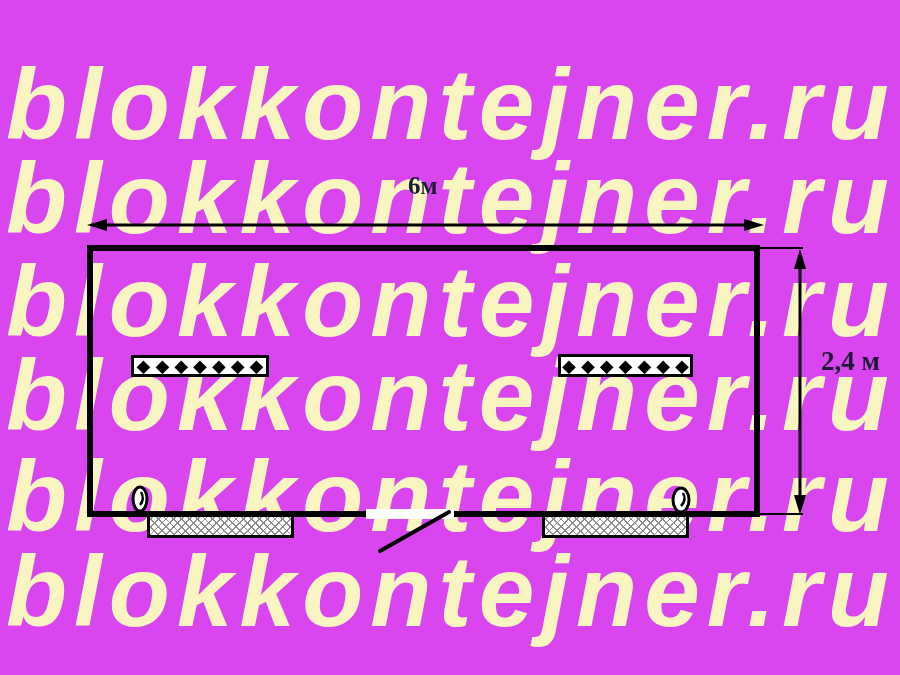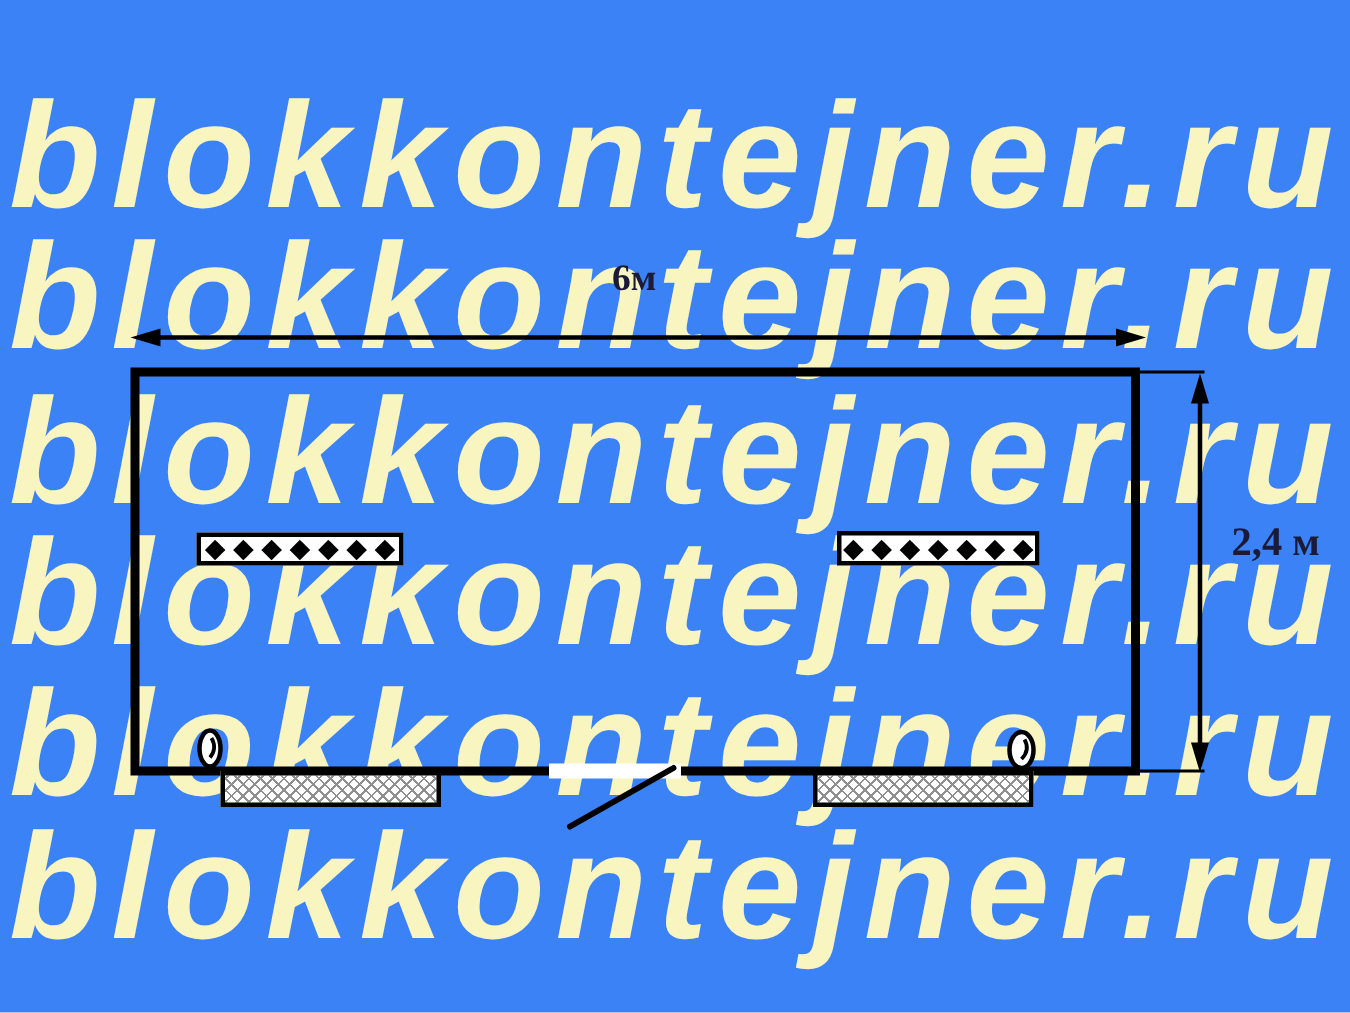--- a/index.html
+++ b/index.html
@@ -1,17 +1,17 @@
 <!DOCTYPE html>
 <html><head>
 <meta charset="utf-8">
 <style>
   html,body{margin:0;padding:0;background:#fff;}
   .canvas{
-    position:relative;width:900px;height:675px;background:#3b82f6;
+    position:relative;width:900px;height:675px;background:#d946ef;
     overflow:hidden;font-family:"Liberation Sans",sans-serif;
   }
   
   .wm-layer{position:absolute;inset:0;z-index:0;}
   .wm-row{
     position:absolute;left:6px;white-space:nowrap;
     font-family:"Liberation Sans",sans-serif;
     font-weight:bold;font-style:italic;
     font-size:100px;line-height:1;letter-spacing:7px;
     color:#f8f5c1;user-select:none;

